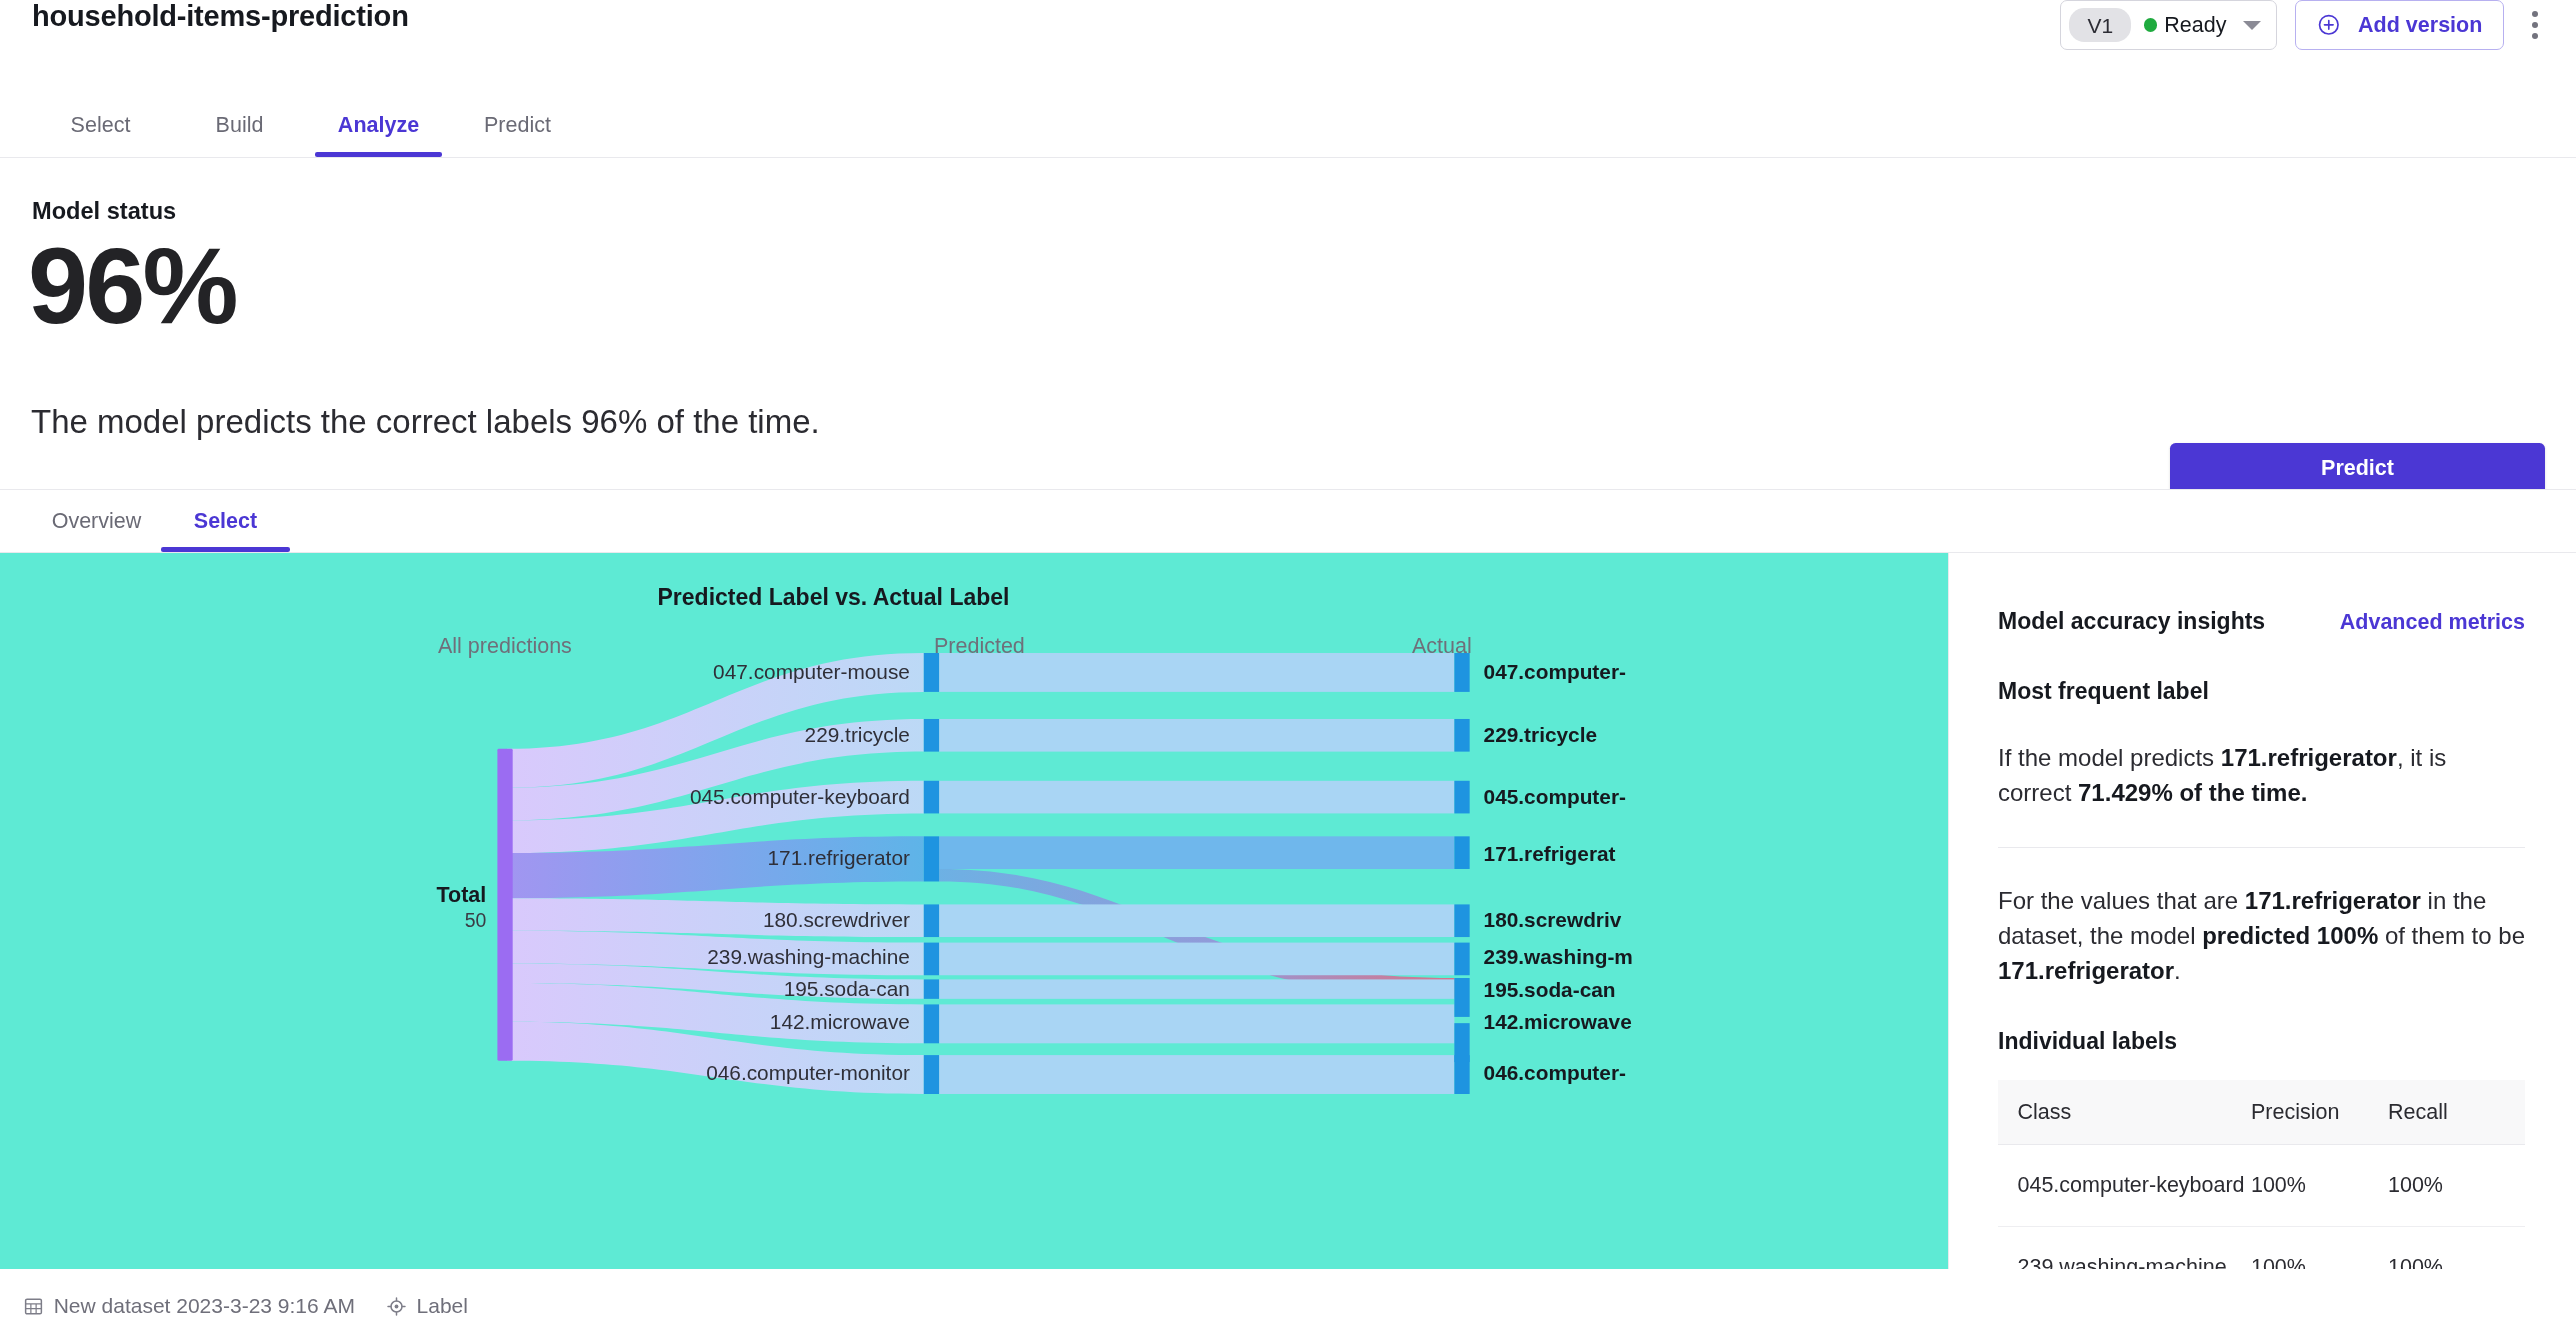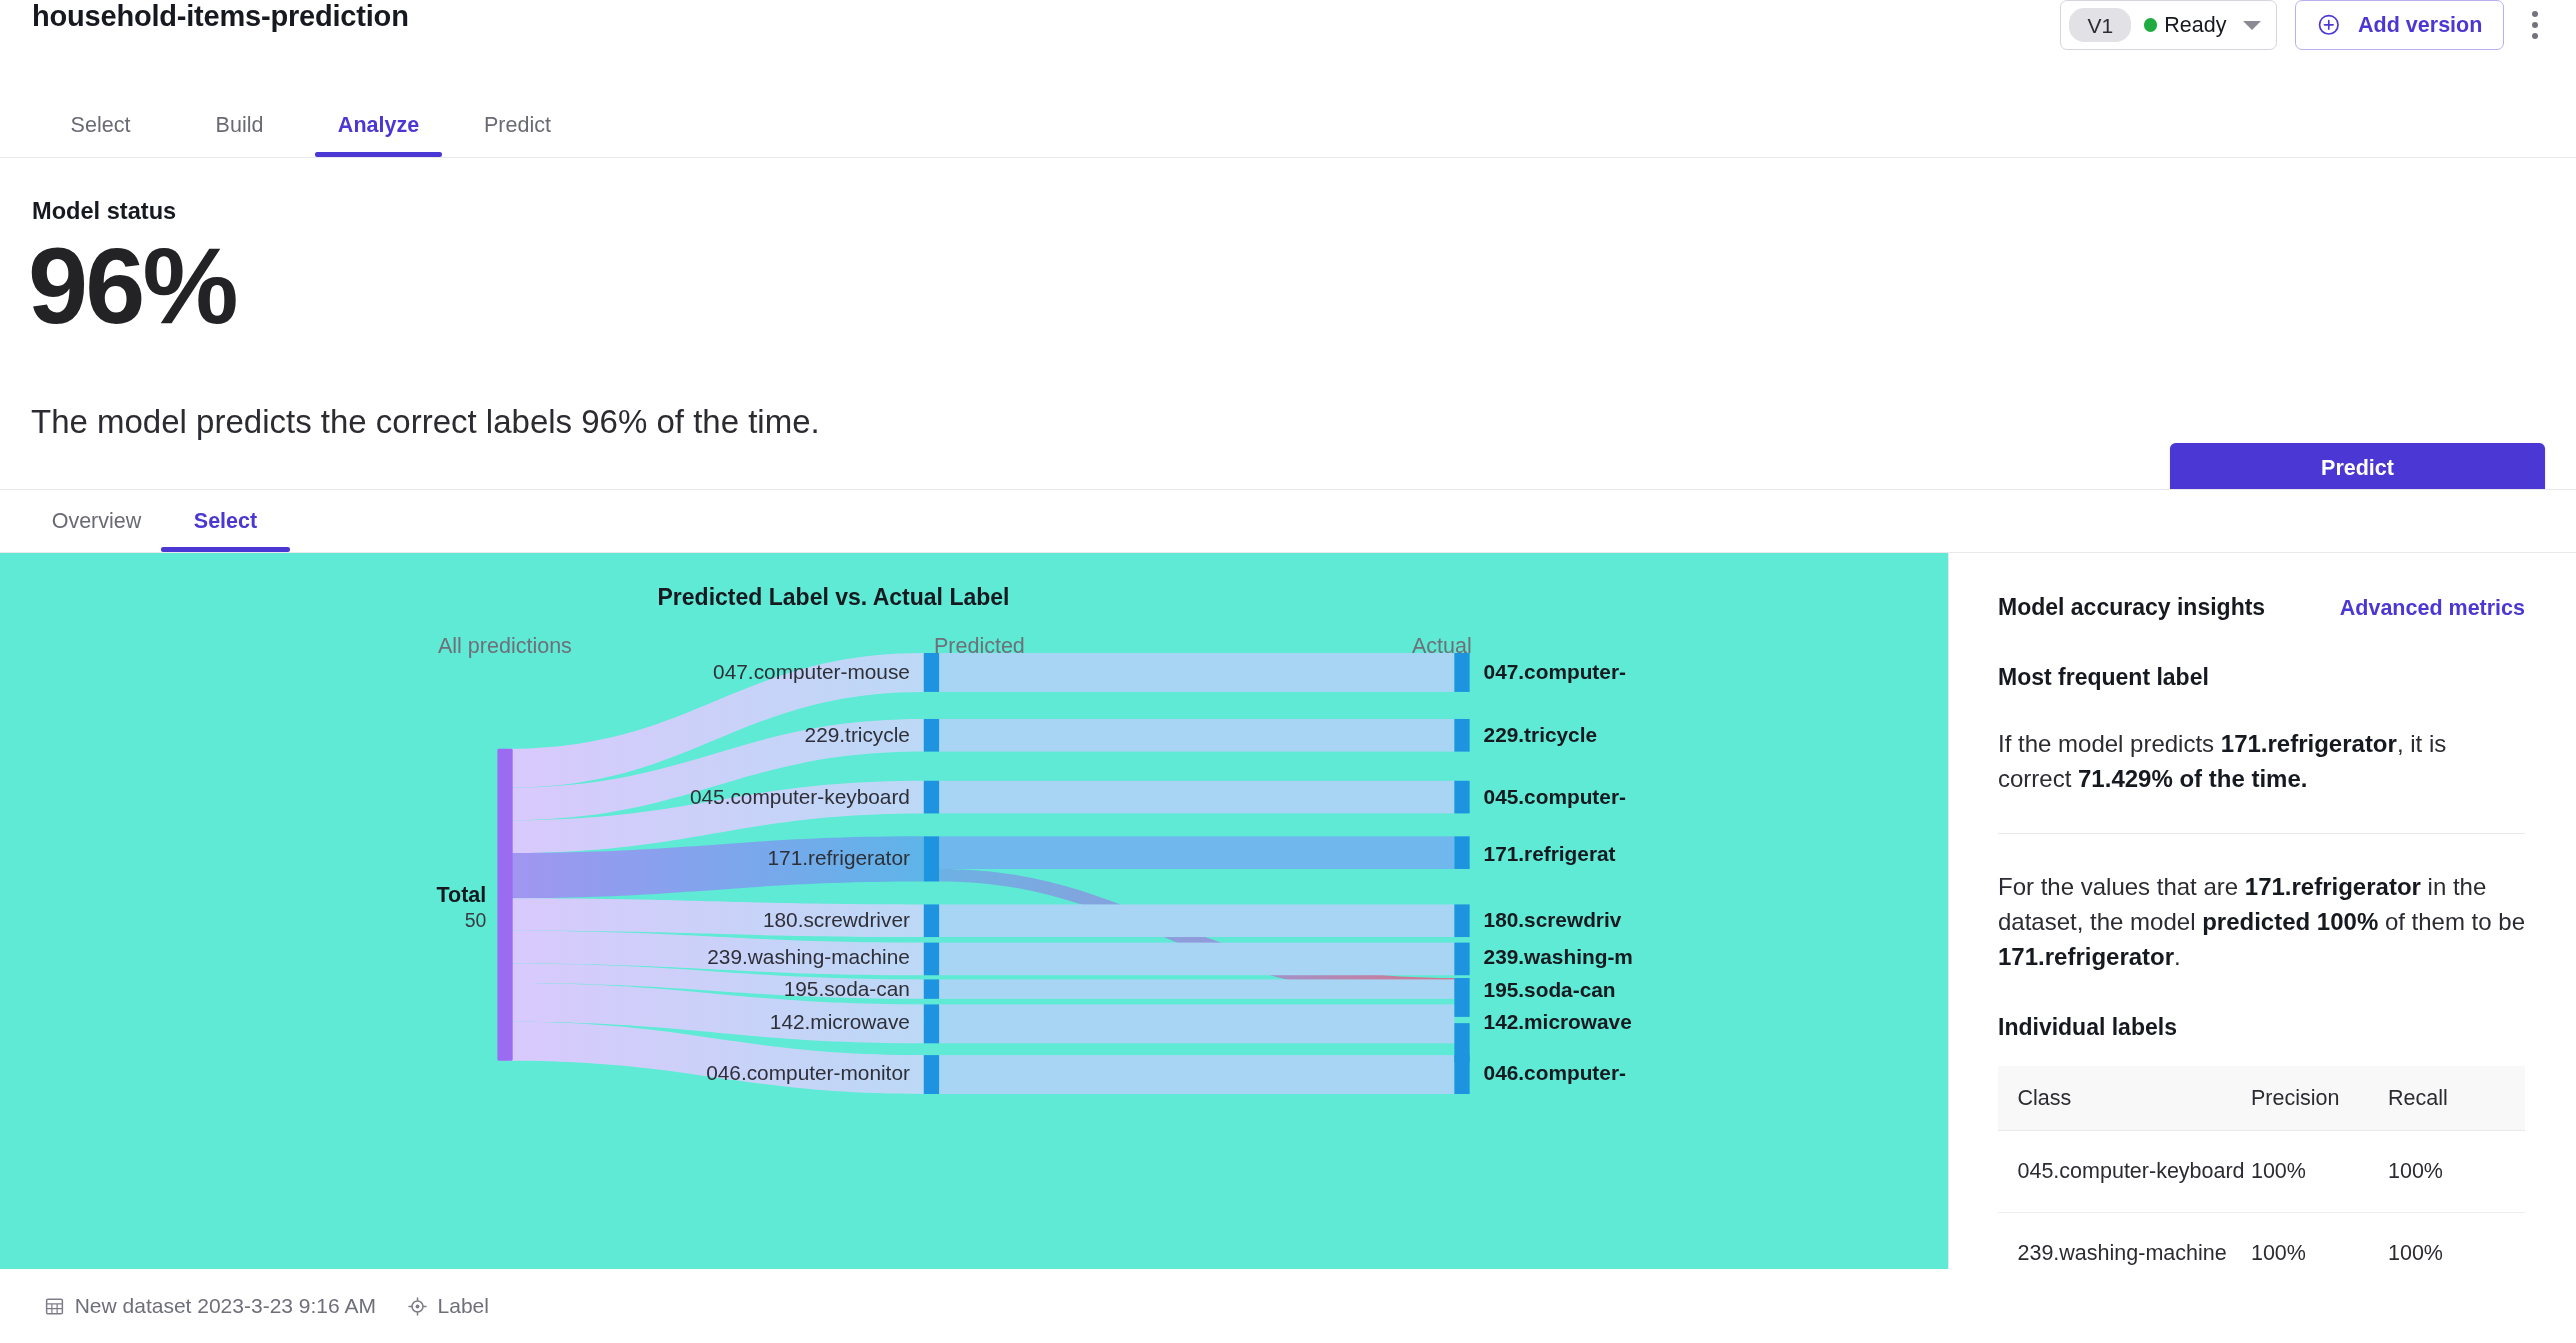--- a/index.html
+++ b/index.html
@@ -154,21 +154,21 @@
     font-size: 28px; fill: #3b3b44;
   }
 
   
   .insights-pane {
     width: 625px; height: 716px; background: #ffffff;
     position: relative; overflow: hidden; padding: 0 49px;
   }
   .insights-head {
     display: flex; align-items: baseline; justify-content: space-between;
-    margin-top: 41px;
+    margin-top: 55px;
   }
   .insights-title { font-size: 23px; font-weight: 700; color: #16191f; }
   .advanced-metrics { font-size: 21.5px; color: #4b37d4; font-weight: 700; cursor: pointer; }
   .sub-head { font-size: 23px; font-weight: 700; color: #16191f; margin-top: 43px; }
   .insight-para {
     font-size: 24px; line-height: 1.45; color: #2b2b31; margin-top: 36px;
   }
   .insight-para b { font-weight: 700; color: #16191f; }
   .divider { height: 1.4px; background: #e9e9ed; margin-top: 36px; }
   .individual-title { font-size: 23px; font-weight: 700; color: #16191f; margin-top: 40px; }
@@ -184,21 +184,21 @@
     border-bottom: 1.4px solid #eeeef1;
   }
   table.labels-table tbody td:first-child { padding-left: 19.5px; }
   .col-class { width: 48%; }
   .col-prec { width: 26%; }
   .col-rec  { width: 26%; }
 
   
   .footer {
     position: absolute; left: 0; top: 1269px; width: 2576px; height: 74px;
-    background: #ffffff; display: flex; align-items: center; padding-left: 44px;
+    background: #ffffff; display: flex; align-items: center; padding-left: 23px;
     gap: 31px;
   }
   .foot-item {
     display: flex; align-items: center; gap: 9.7px;
     font-size: 21px; color: #6f6f7a; cursor: pointer;
   }
 </style>
 </head>
 <body>
 

